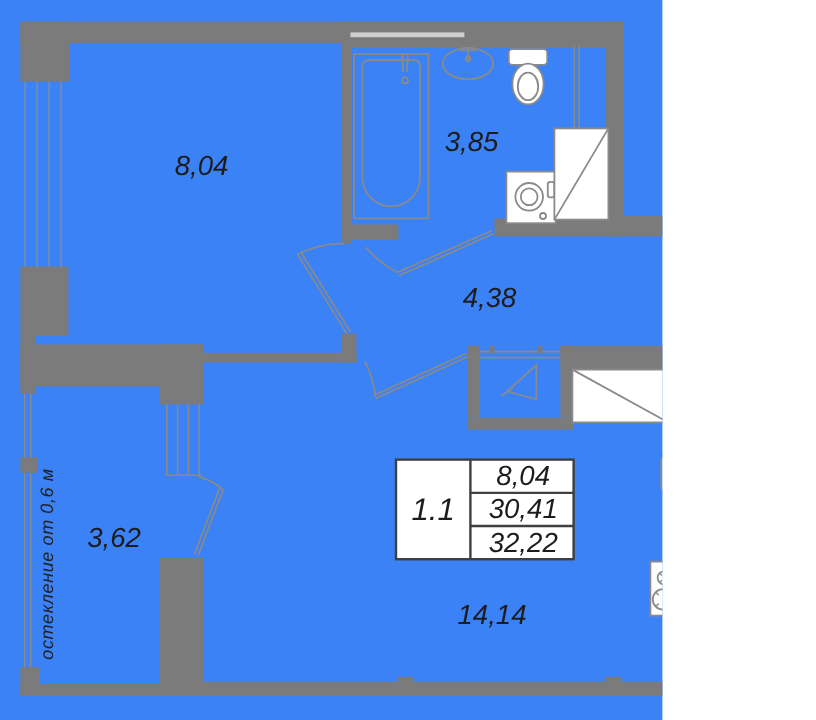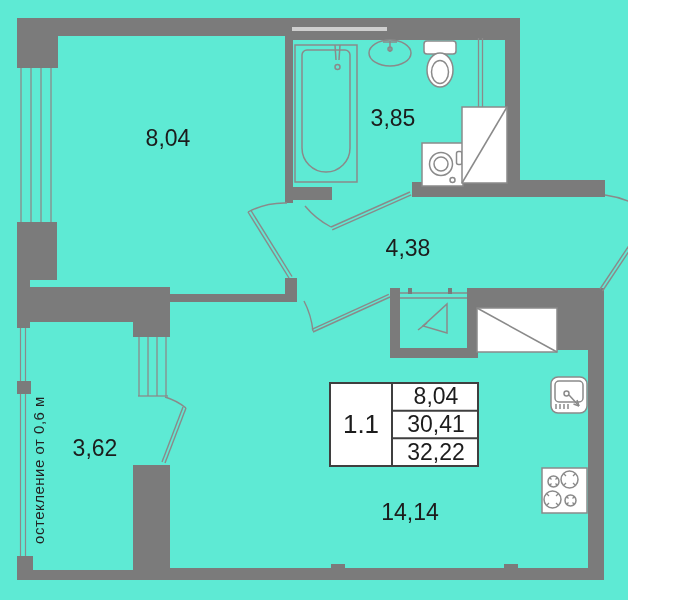--- a/index.html
+++ b/index.html
@@ -1,21 +1,22 @@
 <!DOCTYPE html>
 <html><head>
 <meta charset="utf-8">
 <style>
   html,body{margin:0;padding:0;background:#ffffff;}
   .plan-wrap{
     position:relative;
-    width:628px;height:600px;
-    background:#5eead4;
+    width:552px;height:600px;
+    background:#3b82f6;
     overflow:hidden;
     font-family:"Liberation Sans", sans-serif;
+    font-style:italic;
   }
   svg text{
     font-family:"Liberation Sans", sans-serif;
     fill:#1c1c1c;
   }
   .area-label{font-size:23px;}
   .table-num{font-size:23px;}
   .unit-num{font-size:26px;}
   .glazing{font-size:15px; letter-spacing:0.5px; fill:#222;}
 </style>

